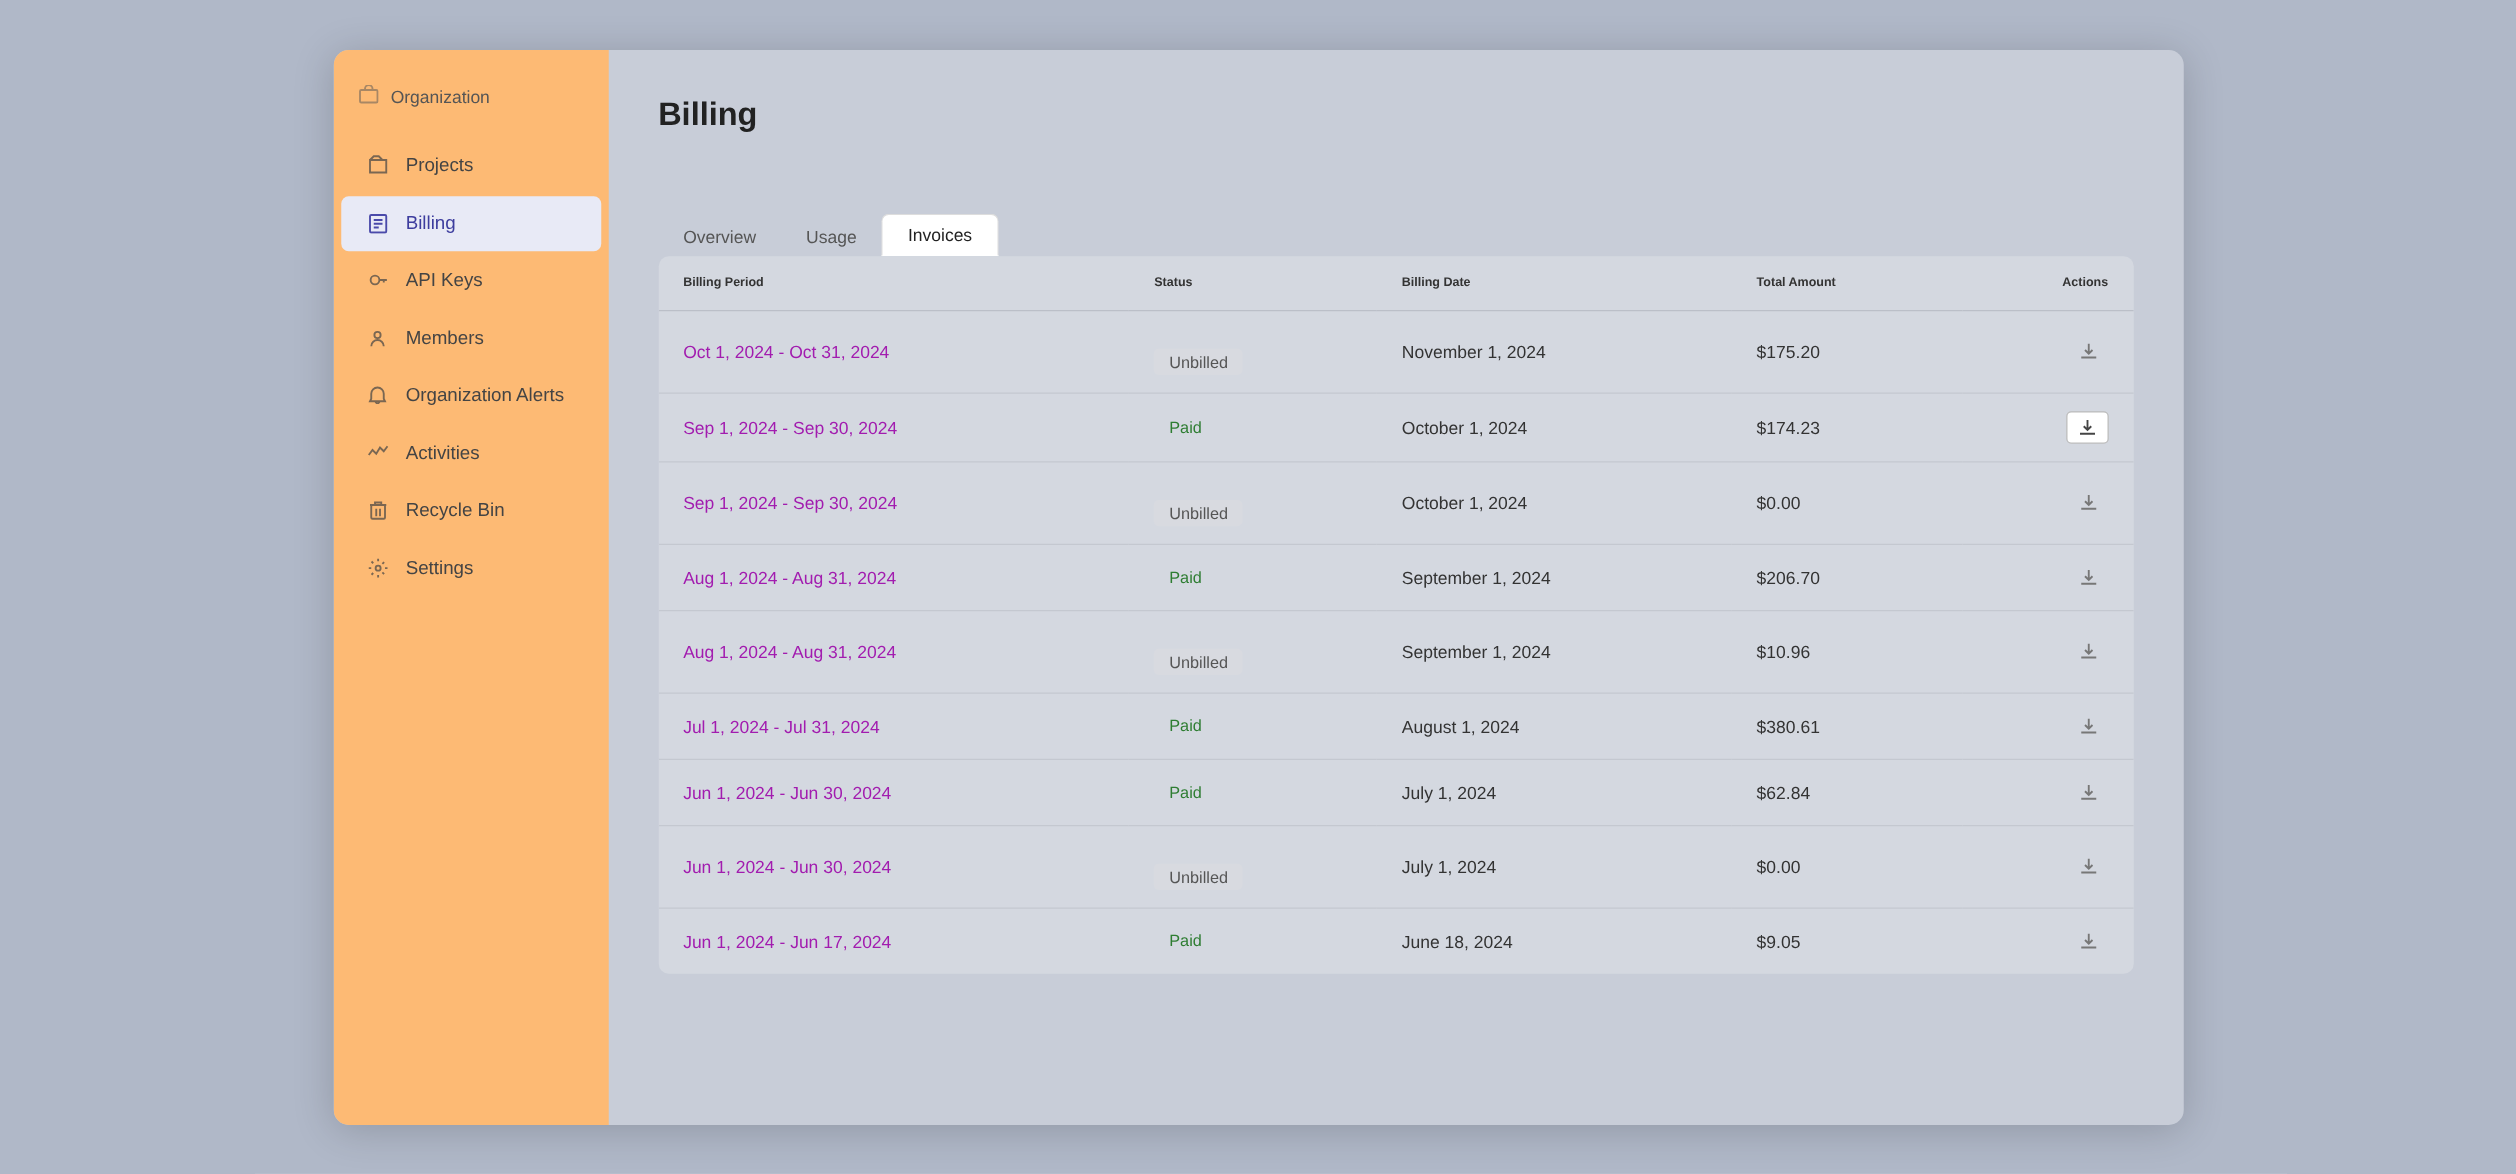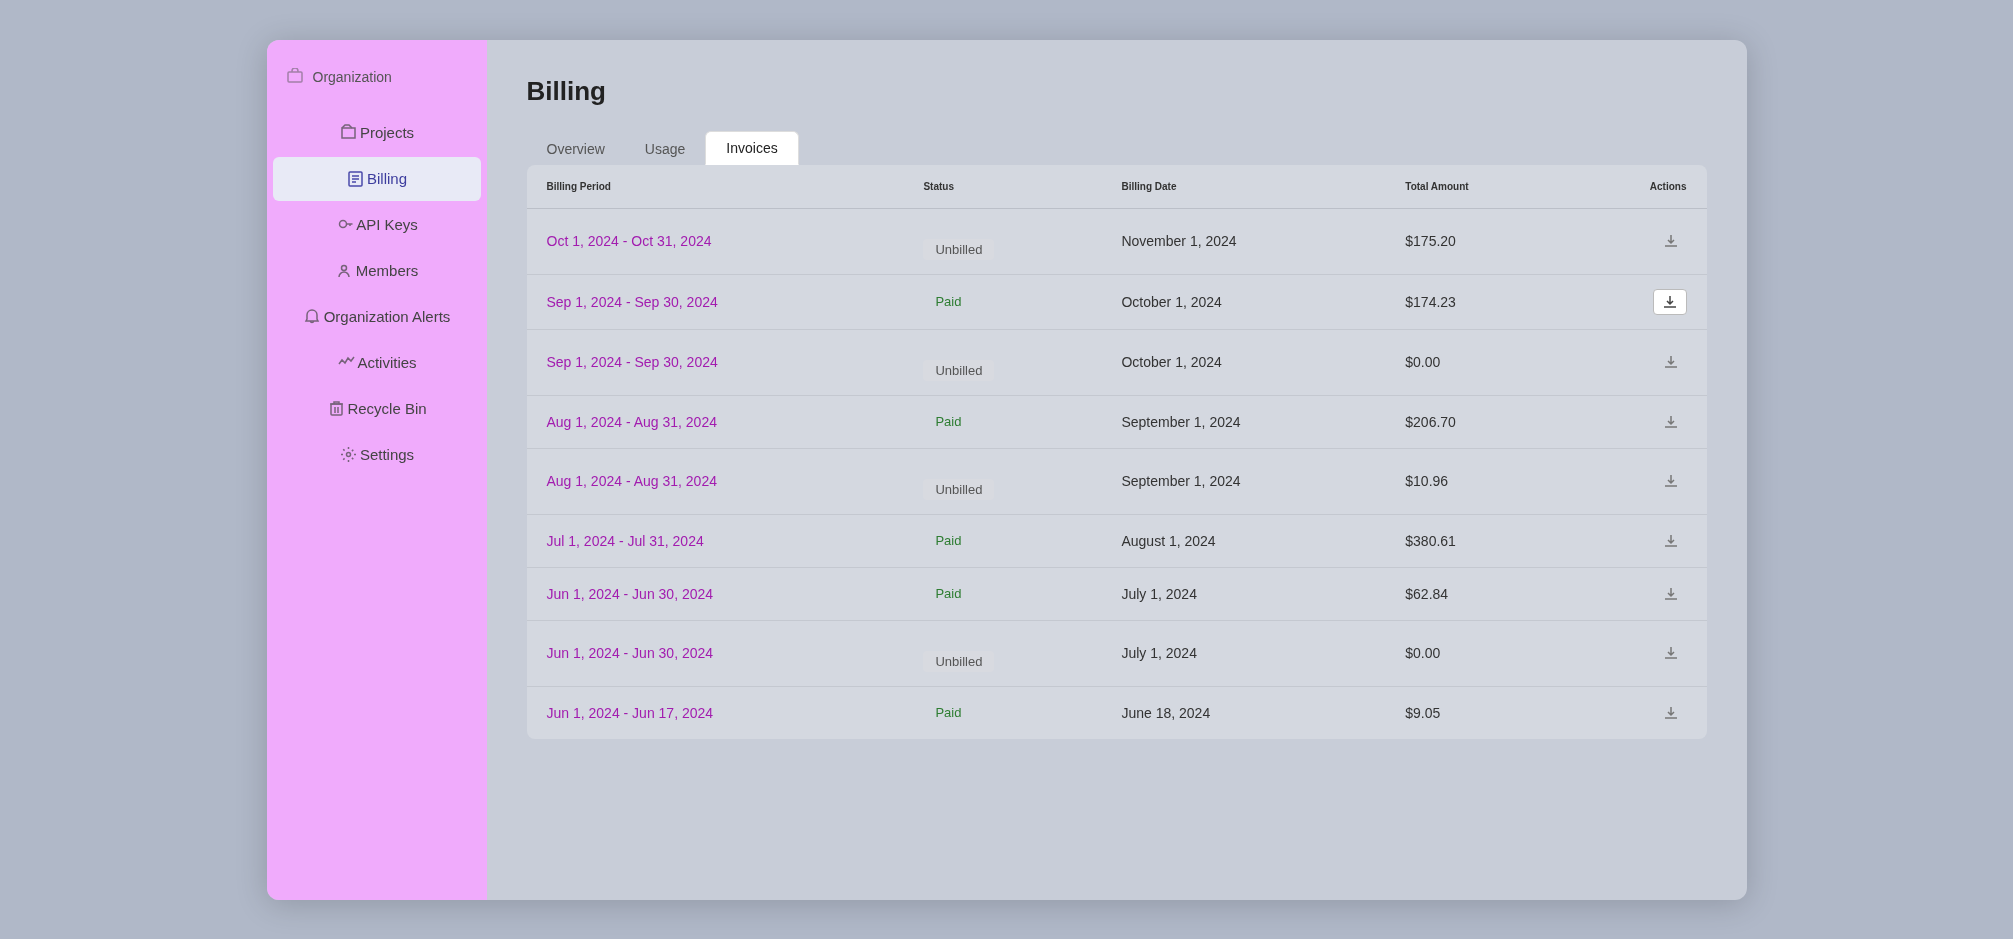--- a/index.html
+++ b/index.html
@@ -16,21 +16,21 @@
       min-height: 860px;
       background: #c8cdd8;
       border-radius: 12px;
       display: flex;
       overflow: hidden;
       box-shadow: 0 4px 32px rgba(0,0,0,0.18);
     }
     
     .sidebar {
       width: 220px;
-      background: #f0abfc;
+      background: #fdba74;
       padding: 28px 0 0 0;
       flex-shrink: 0;
       display: flex;
       flex-direction: column;
     }
     .sidebar-org {
       display: flex;
       align-items: center;
       gap: 10px;
       padding: 0 20px 24px 20px;
@@ -38,30 +38,29 @@
       font-size: 14px;
     }
     .sidebar-nav {
       display: flex;
       flex-direction: column;
       gap: 2px;
     }
     .sidebar-item {
       display: flex;
       align-items: center;
-      gap: 1px;
+      gap: 12px;
       padding: 12px 20px;
       font-size: 15px;
       color: #444;
       cursor: pointer;
       border-radius: 6px;
       margin: 0 6px;
       font-weight: 400;
       position: relative;
-      justify-content: center;
     }
     .sidebar-item.active {
       background: #e8eaf6;
       color: #3d3d9e;
       font-weight: 500;
     }
     .sidebar-item .icon {
       width: 20px;
       height: 20px;
       display: flex;
@@ -95,20 +94,21 @@
     }
     .tab {
       padding: 8px 20px;
       font-size: 14px;
       color: #555;
       cursor: pointer;
       border-radius: 0;
       background: transparent;
       border: none;
       font-family: inherit;
+      margin-top: 40px;
     }
     .tab.active {
       background: #fff;
       color: #222;
       font-weight: 500;
       border: 1px solid #ddd;
       border-bottom: 1px solid #fff;
       border-radius: 6px 6px 0 0;
       position: relative;
       z-index: 2;

